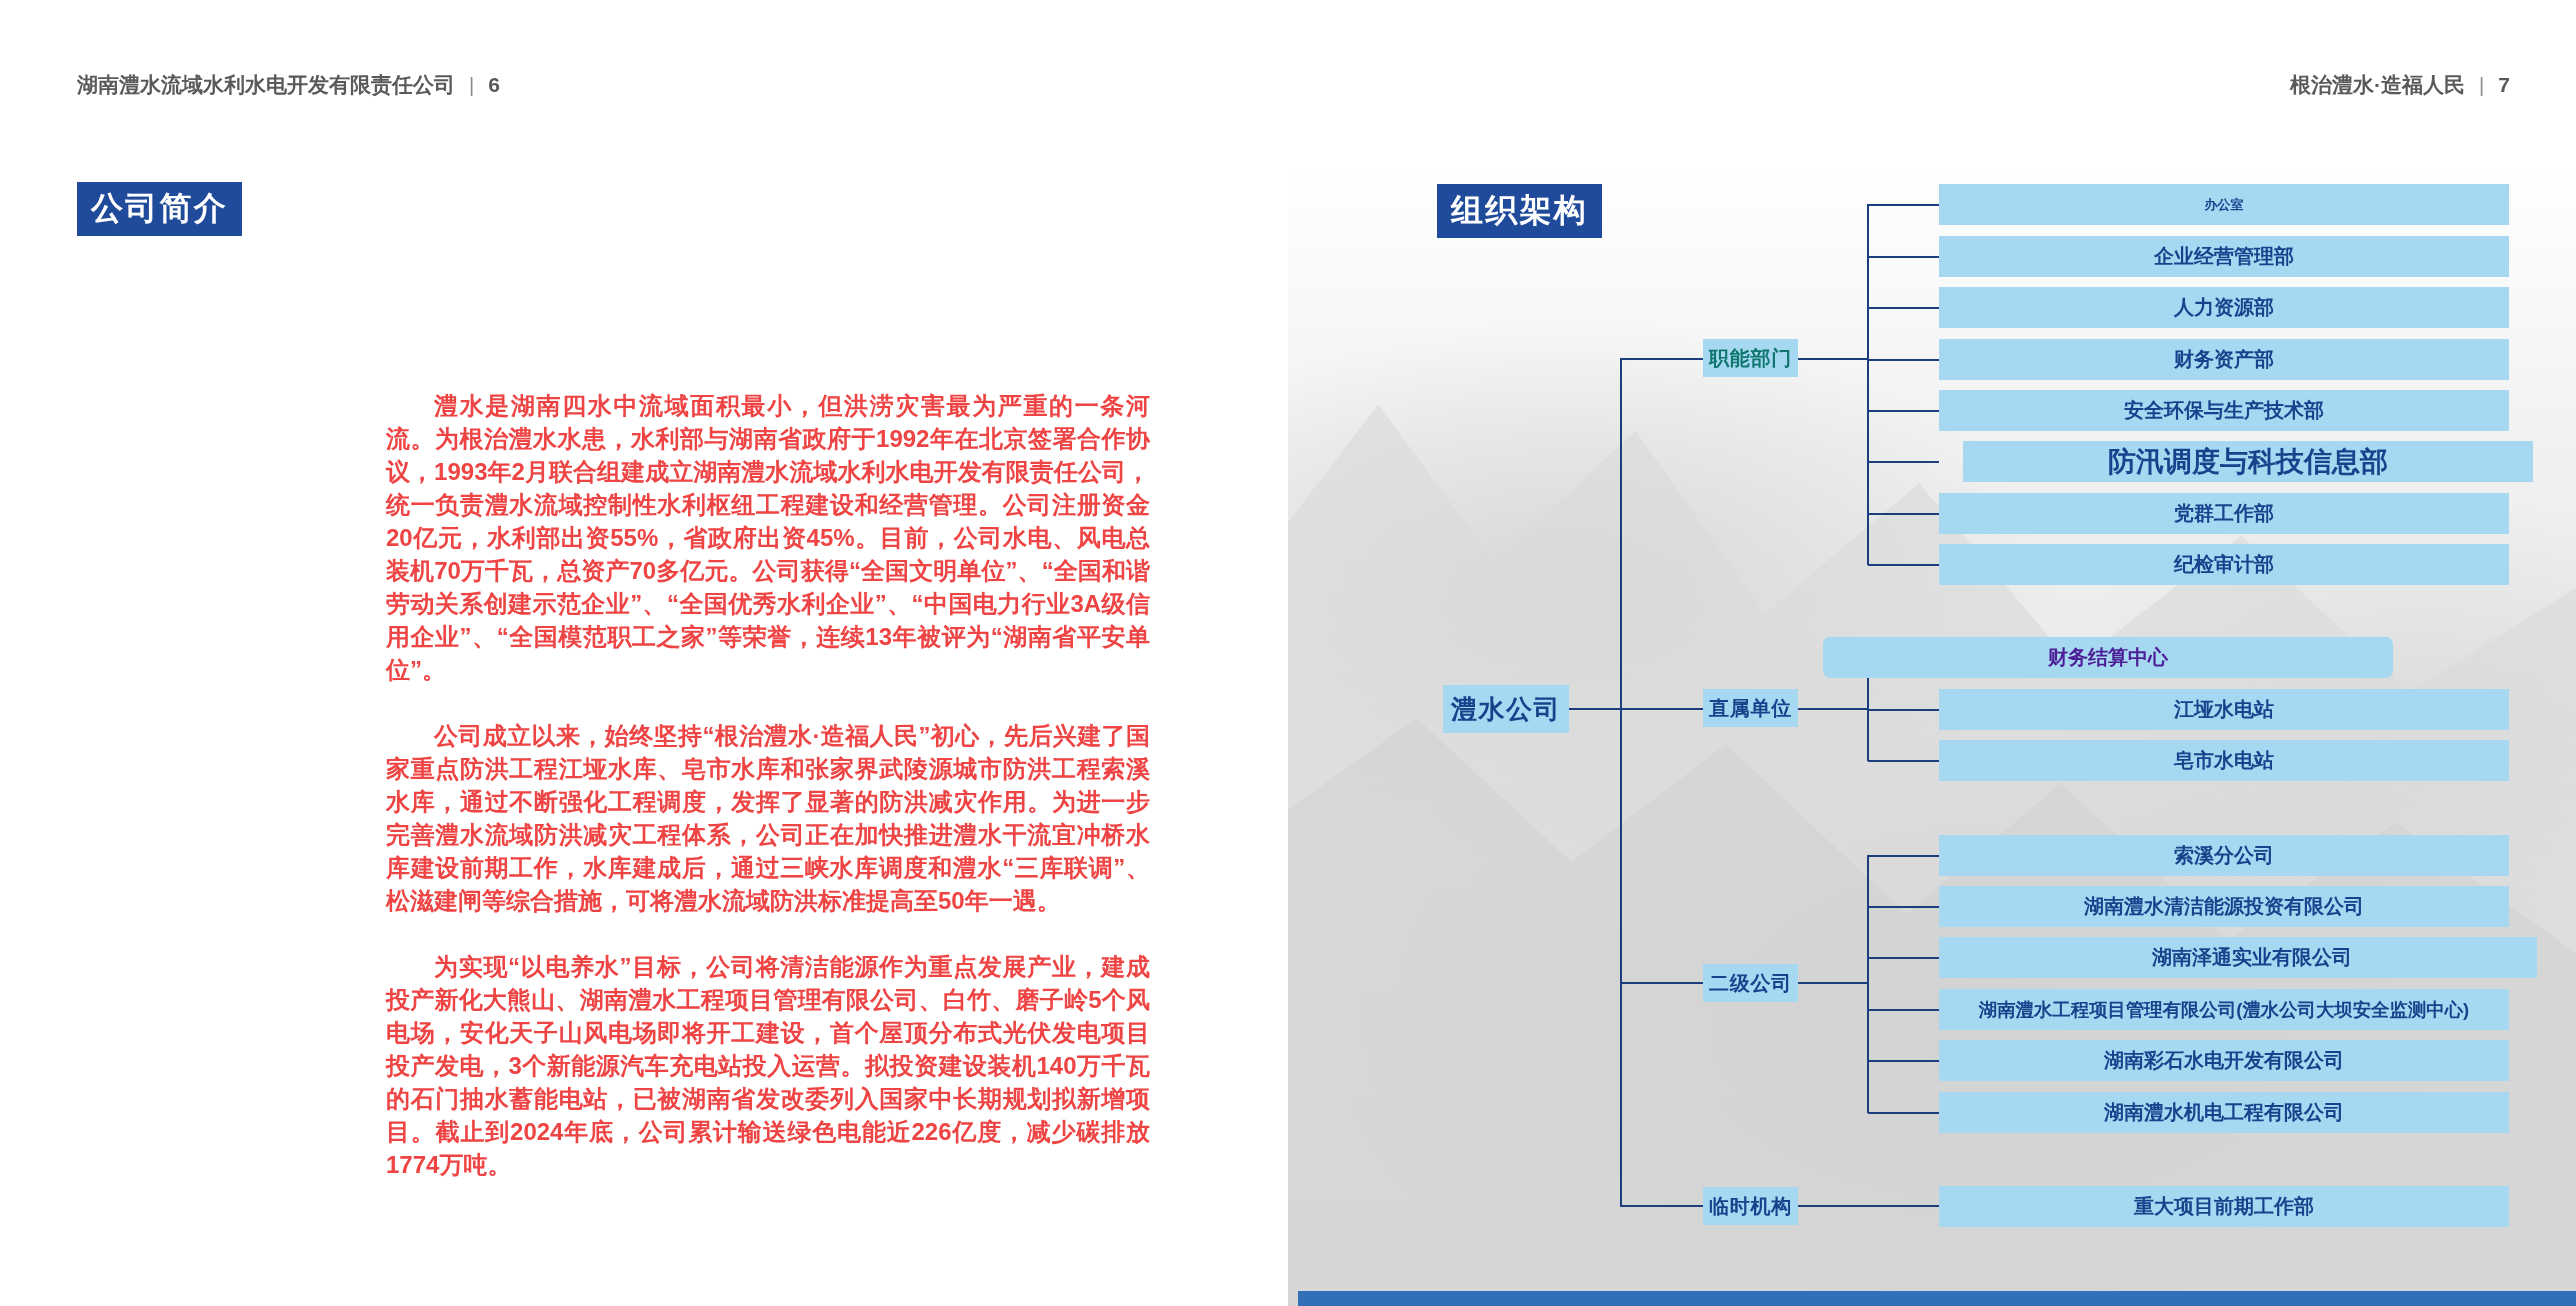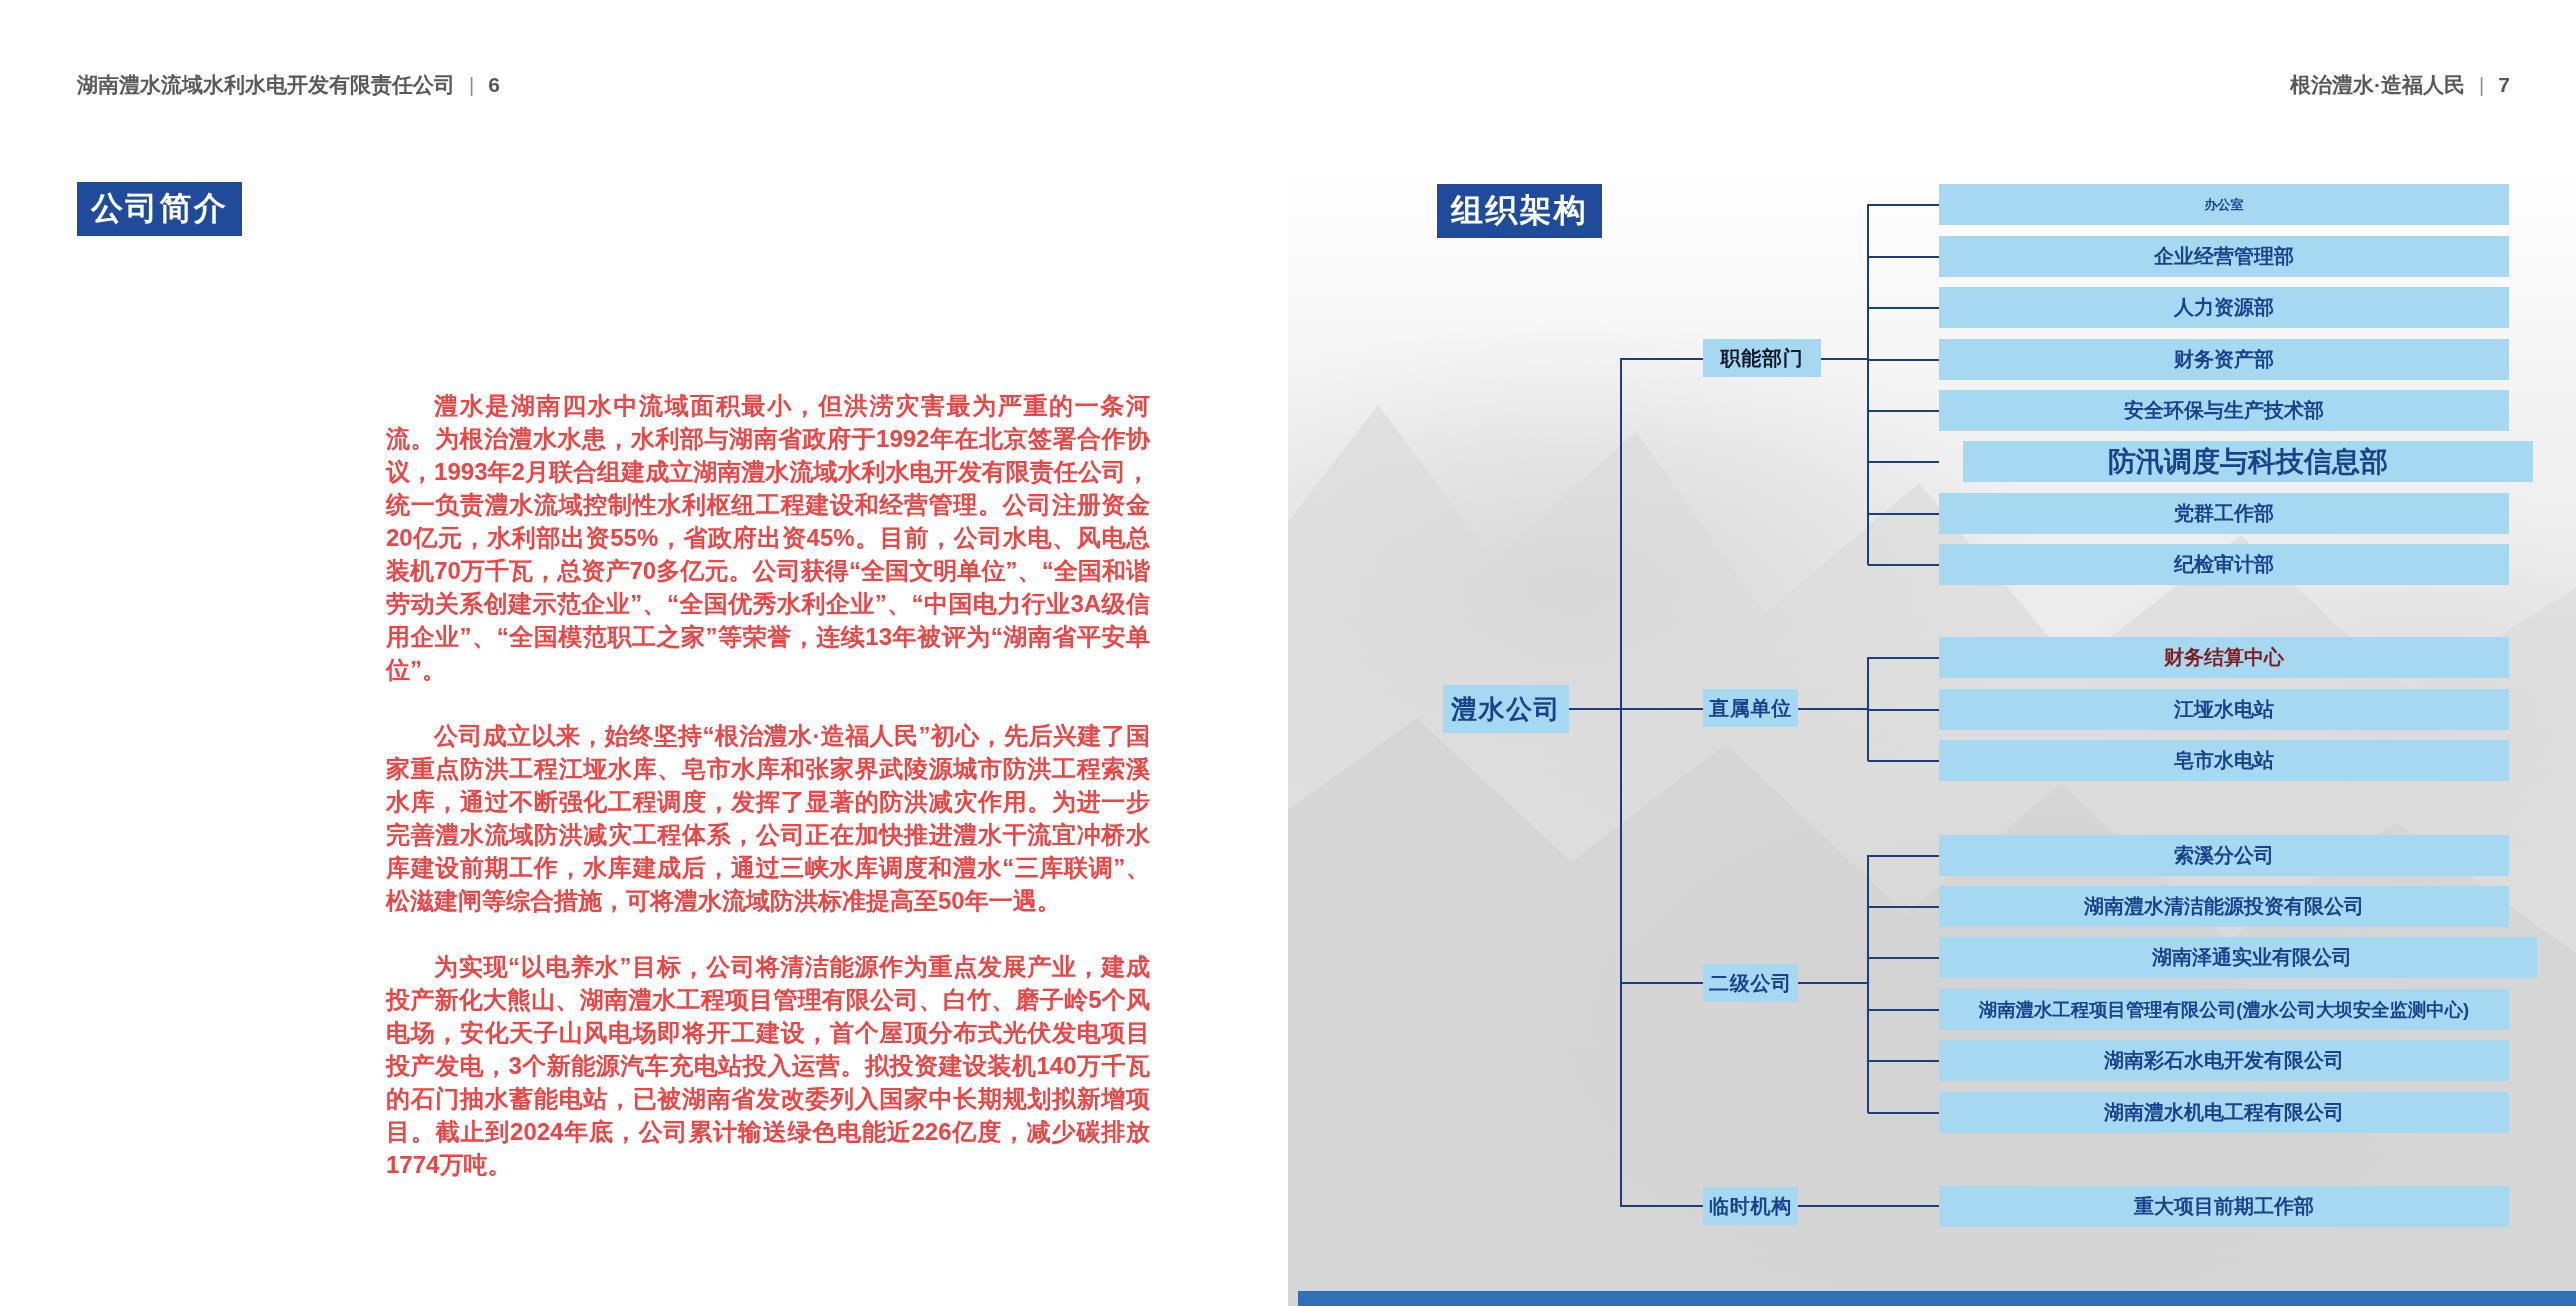--- a/index.html
+++ b/index.html
@@ -125,22 +125,22 @@
     <div class="ln" style="left: 1868px; top: 1112px; width: 71px; height: 2.3px; background: rgb(28, 62, 126);"></div>
     <div class="ln" style="left: 1621px; top: 1205px; width: 318px; height: 2.3px; background: rgb(28, 62, 126);"></div>
     <div class="box leaf" style="left: 1939px; top: 184px; width: 570px; height: 41px; background: rgb(166, 216, 242); color: rgb(23, 66, 140); font-size: 13px;">办公室</div>
     <div class="box leaf" style="left: 1939px; top: 236px; width: 570px; height: 41px; background: rgb(166, 216, 242); color: rgb(23, 66, 140); font-size: 20px;">企业经营管理部</div>
     <div class="box leaf" style="left: 1939px; top: 287px; width: 570px; height: 41px; background: rgb(166, 216, 242); color: rgb(23, 66, 140); font-size: 20px;">人力资源部</div>
     <div class="box leaf" style="left: 1939px; top: 339px; width: 570px; height: 41px; background: rgb(166, 216, 242); color: rgb(23, 66, 140); font-size: 20px;">财务资产部</div>
     <div class="box leaf" style="left: 1939px; top: 390px; width: 570px; height: 41px; background: rgb(166, 216, 242); color: rgb(23, 66, 140); font-size: 20px;">安全环保与生产技术部</div>
     <div class="box leaf" style="left: 1939px; top: 441px; width: 570px; height: 41px; background: rgb(166, 216, 242); color: rgb(23, 66, 140); font-size: 28px; margin-left: 24px;">防汛调度与科技信息部</div>
     <div class="box leaf" style="left: 1939px; top: 493px; width: 570px; height: 41px; background: rgb(166, 216, 242); color: rgb(23, 66, 140); font-size: 20px;">党群工作部</div>
     <div class="box leaf" style="left: 1939px; top: 544px; width: 570px; height: 41px; background: rgb(166, 216, 242); color: rgb(23, 66, 140); font-size: 20px;">纪检审计部</div>
-    <div class="box cat" style="left: 1703px; top: 339px; width: 118px; height: 38px; background: rgb(166, 216, 242); color: #0f172a;">职能部门</div>
-    <div class="box leaf" style="left: 1939px; top: 637px; width: 570px; height: 41px; background: rgb(166, 216, 242); color: #7f1d1d; font-size: 20px;">财务结算中心</div>
+    <div class="box cat" style="left: 1703px; top: 339px; width: 95px; height: 38px; background: rgb(166, 216, 242); color: #0f766e;">职能部门</div>
+    <div class="box leaf" style="left: 1823px; top: 637px; width: 570px; height: 41px; background: rgb(166, 216, 242); color: #4c1d95; font-size: 20px; border-radius: 7px;">财务结算中心</div>
     <div class="box leaf" style="left: 1939px; top: 740px; width: 570px; height: 41px; background: rgb(166, 216, 242); color: rgb(23, 66, 140); font-size: 20px;">皂市水电站</div>
     <div class="box leaf" style="left: 1939px; top: 689px; width: 570px; height: 41px; background: rgb(166, 216, 242); color: rgb(23, 66, 140); font-size: 20px;">江垭水电站</div>
     <div class="box cat" style="left: 1703px; top: 689px; width: 95px; height: 38px; background: rgb(166, 216, 242); color: rgb(23, 66, 140);">直属单位</div>
     <div class="box leaf" style="left: 1939px; top: 835px; width: 570px; height: 41px; background: rgb(166, 216, 242); color: rgb(23, 66, 140); font-size: 20px;">索溪分公司</div>
     <div class="box leaf" style="left: 1939px; top: 886px; width: 570px; height: 41px; background: rgb(166, 216, 242); color: rgb(23, 66, 140); font-size: 20px;">湖南澧水清洁能源投资有限公司</div>
     <div class="box leaf" style="left: 1939px; top: 937px; width: 570px; height: 41px; background: rgb(166, 216, 242); color: rgb(23, 66, 140); font-size: 20px; padding-left: 28px;">湖南泽通实业有限公司</div>
     <div class="box leaf" style="left: 1939px; top: 989px; width: 570px; height: 41px; background: rgb(166, 216, 242); color: rgb(23, 66, 140); font-size: 18.4px;">湖南澧水工程项目管理有限公司(澧水公司大坝安全监测中心)</div>
     <div class="box leaf" style="left: 1939px; top: 1040px; width: 570px; height: 41px; background: rgb(166, 216, 242); color: rgb(23, 66, 140); font-size: 20px;">湖南彩石水电开发有限公司</div>
     <div class="box leaf" style="left: 1939px; top: 1092px; width: 570px; height: 41px; background: rgb(166, 216, 242); color: rgb(23, 66, 140); font-size: 20px;">湖南澧水机电工程有限公司</div>
     <div class="box cat" style="left: 1703px; top: 964px; width: 95px; height: 38px; background: rgb(166, 216, 242); color: rgb(23, 66, 140);">二级公司</div>

